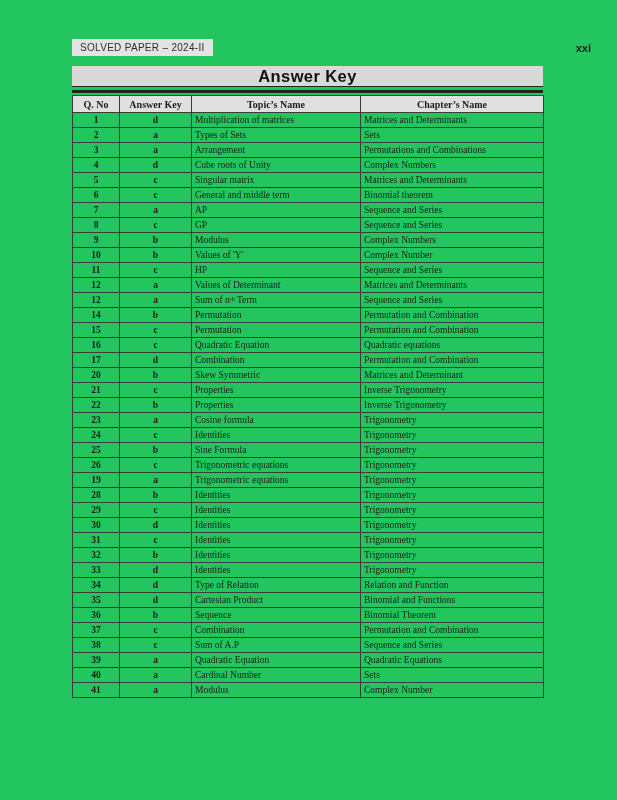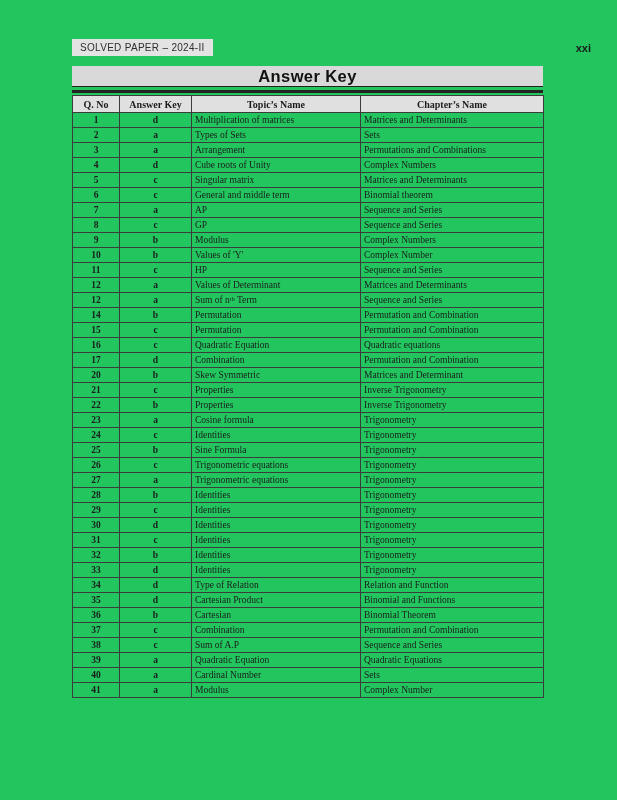--- a/index.html
+++ b/index.html
@@ -265,21 +265,21 @@
           <td class="col-topic">Sine Formula</td>
           <td class="col-chapter">Trigonometry</td>
         </tr>
         <tr>
           <td class="col-qno">26</td>
           <td class="col-key">c</td>
           <td class="col-topic">Trigonometric equations</td>
           <td class="col-chapter">Trigonometry</td>
         </tr>
         <tr>
-          <td class="col-qno">27</td>
+          <td class="col-qno">19</td>
           <td class="col-key">a</td>
           <td class="col-topic">Trigonometric equations</td>
           <td class="col-chapter">Trigonometry</td>
         </tr>
         <tr>
           <td class="col-qno">28</td>
           <td class="col-key">b</td>
           <td class="col-topic">Identities</td>
           <td class="col-chapter">Trigonometry</td>
         </tr>
@@ -321,21 +321,21 @@
         </tr>
         <tr>
           <td class="col-qno">35</td>
           <td class="col-key">d</td>
           <td class="col-topic">Cartesian Product</td>
           <td class="col-chapter">Binomial and Functions</td>
         </tr>
         <tr>
           <td class="col-qno">36</td>
           <td class="col-key">b</td>
-          <td class="col-topic">Cartesian</td>
+          <td class="col-topic">Sequence</td>
           <td class="col-chapter">Binomial Theorem</td>
         </tr>
         <tr>
           <td class="col-qno">37</td>
           <td class="col-key">c</td>
           <td class="col-topic">Combination</td>
           <td class="col-chapter">Permutation and Combination</td>
         </tr>
         <tr>
           <td class="col-qno">38</td>

